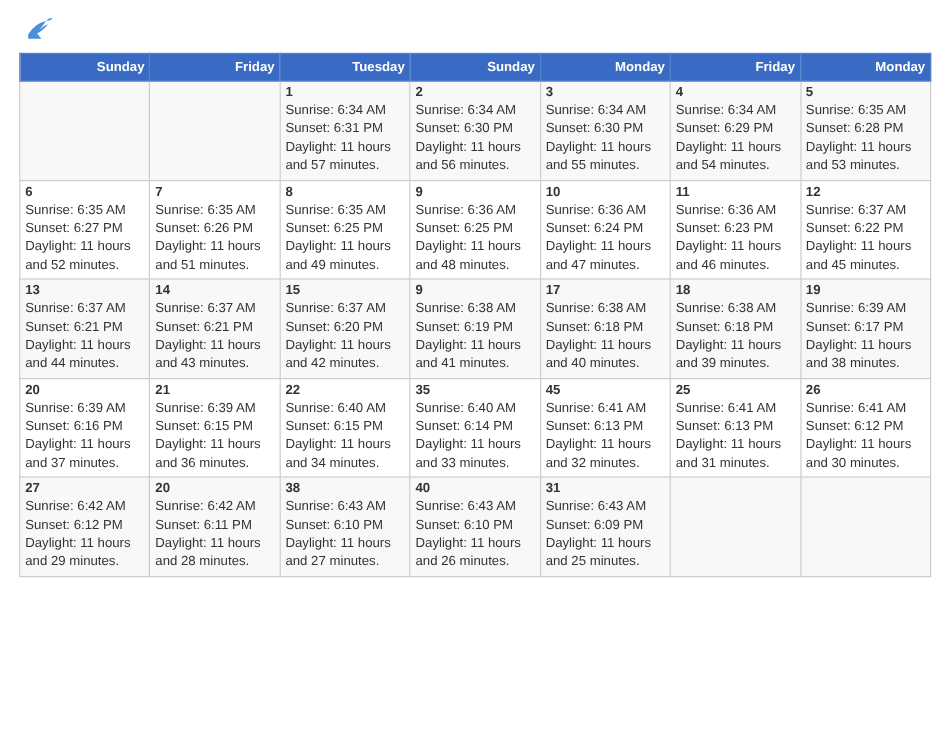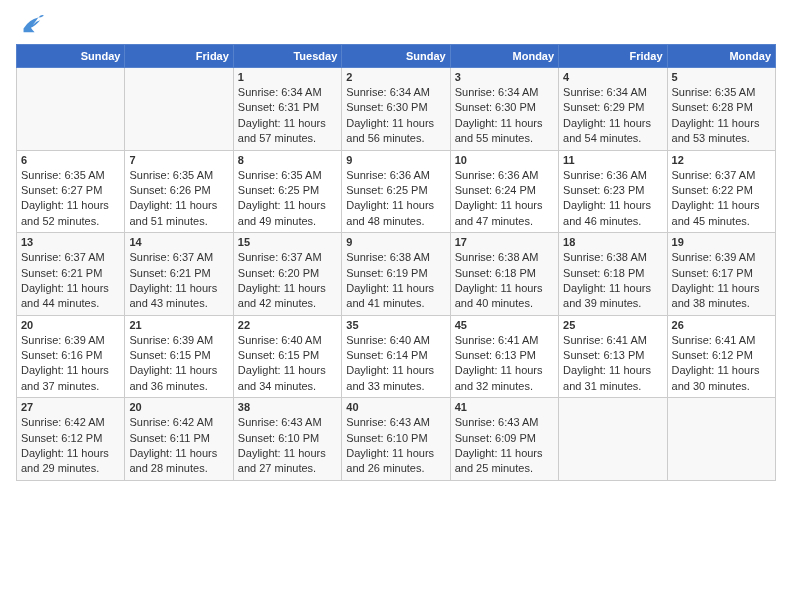--- a/index.html
+++ b/index.html
@@ -337,21 +337,21 @@
 and 27 minutes.</div>
           </td>
           <td>
             <span class="day-number">40</span>
             <div class="day-info" style="white-space: pre-line;">Sunrise: 6:43 AM
 Sunset: 6:10 PM
 Daylight: 11 hours
 and 26 minutes.</div>
           </td>
           <td>
-            <span class="day-number">41</span>
+            <span class="day-number">31</span>
             <div class="day-info" style="white-space: pre-line;">Sunrise: 6:43 AM
 Sunset: 6:09 PM
 Daylight: 11 hours
 and 25 minutes.</div>
           </td>
           <td class="empty-cell"></td>
           <td class="empty-cell"></td>
         </tr>
       </tbody>
   </table>

